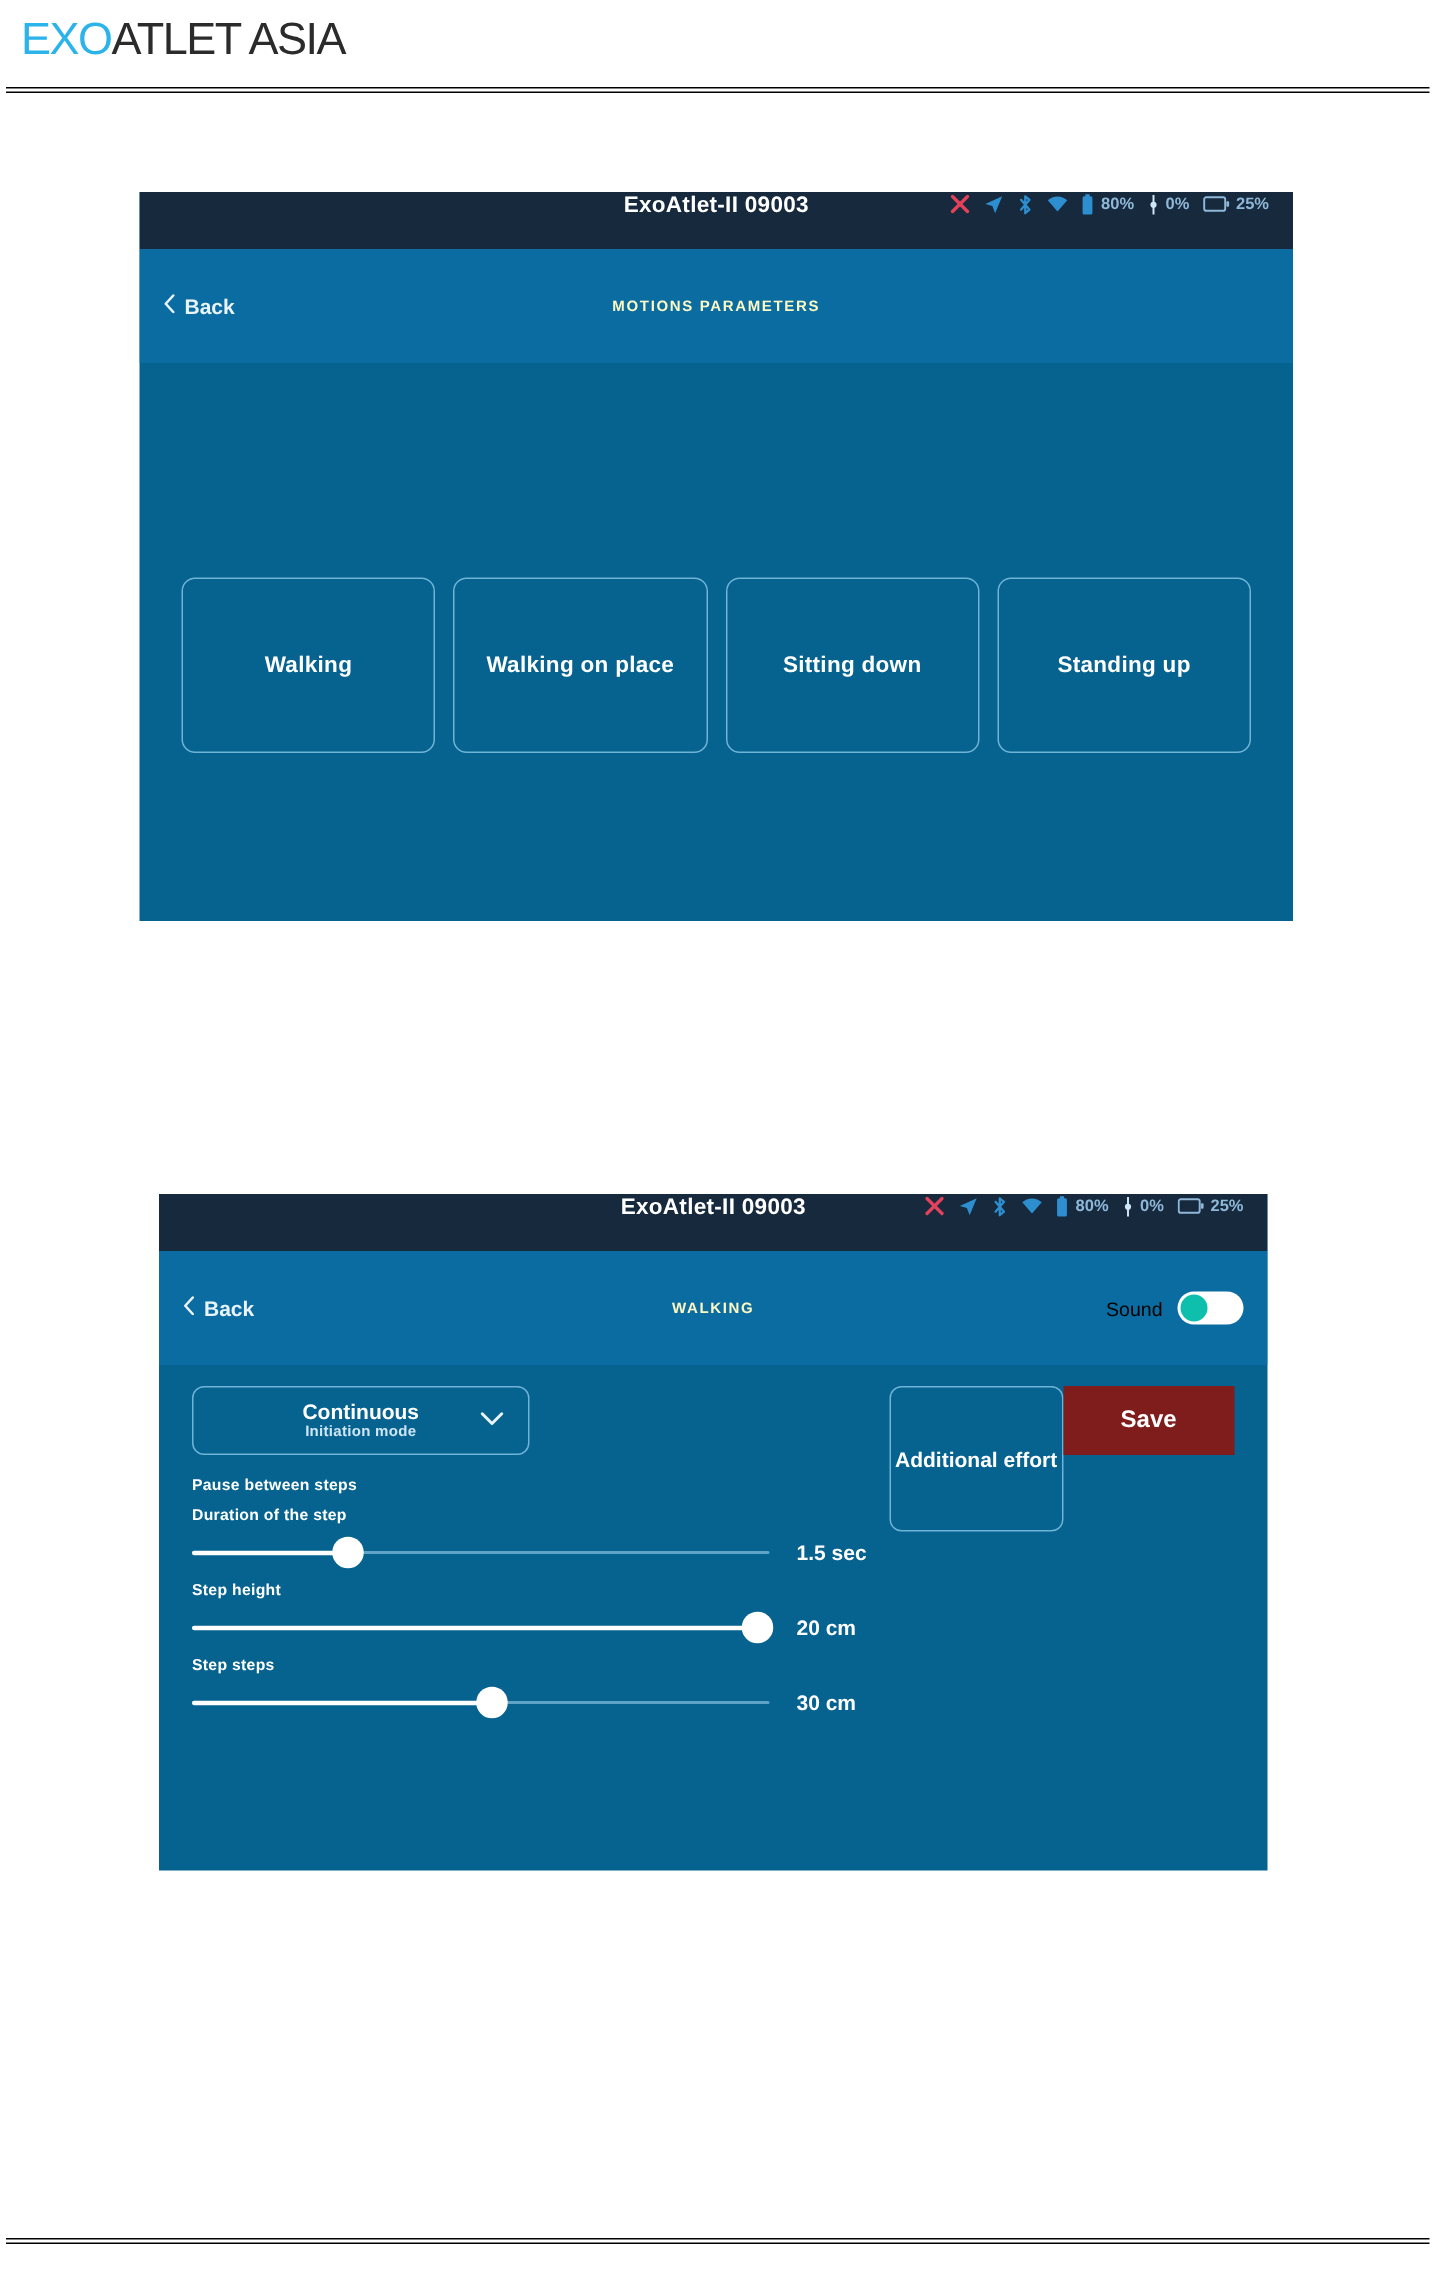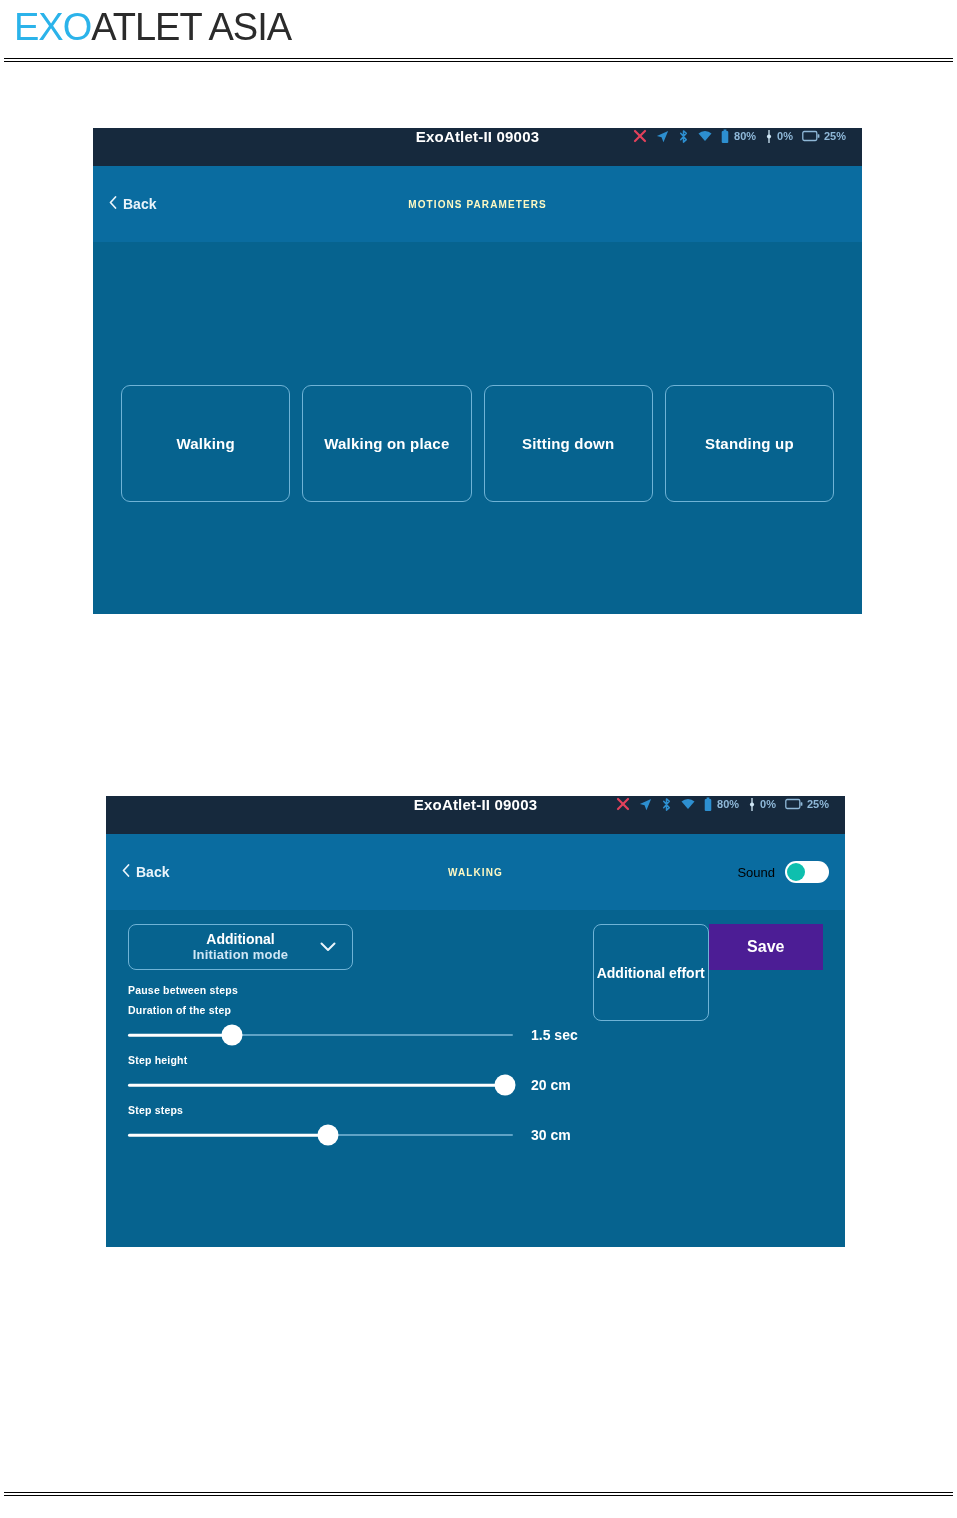--- a/index.html
+++ b/index.html
@@ -19,21 +19,21 @@
   .doc-logo {
     position: absolute;
     left: 14px;
     top: 4px;
     height: 46px;
     display: flex;
     align-items: center;
   }
   .logo-text {
     font-family: "Liberation Sans", sans-serif;
-    font-size: 38px;
+    font-size: 30px;
     letter-spacing: -1px;
     font-weight: 400;
     line-height: 1;
     white-space: nowrap;
   }
   .logo-exo { color: #2bb3ea; }
   .logo-atlet { color: #2b2b2b; }
 
   .rule-top {
     position: absolute;
@@ -208,21 +208,21 @@
     margin-bottom: 14px;
   }
   .dropdown .dd-value {
     color: #ffffff;
     font-size: 14px;
     font-weight: 700;
     line-height: 1.05;
   }
   .dropdown .dd-label {
     color: #cfe6f5;
-    font-size: 13px;
+    font-size: 10px;
     font-weight: 700;
     letter-spacing: .2px;
     margin-top: 1px;
   }
   .dropdown .chev {
     position: absolute;
     right: 16px;
     top: 50%;
     transform: translateY(-50%);
   }
@@ -288,21 +288,21 @@
     align-items: center;
     justify-content: center;
     color: #ffffff;
     font-size: 14px;
     font-weight: 700;
     box-sizing: border-box;
   }
   .save-button {
     width: 100%;
     height: 46px;
-    background: #4c1d95;
+    background: #7f1d1d;
     display: flex;
     align-items: center;
     justify-content: center;
     color: #ffffff;
     font-size: 16px;
     font-weight: 700;
     margin-bottom: 14px;
     box-sizing: border-box;
   }
 </style>
@@ -456,21 +456,21 @@
           <span class="knob"></span>
         </span>
     </div>
   </div>
 
   <div class="walk-body">
 
     <div class="walk-left">
 
       <div class="dropdown">
-        <span class="dd-value">Additional</span>
+        <span class="dd-value">Continuous</span>
         <span class="dd-label">Initiation mode</span>
         <span class="chev">
           <svg width="16" height="10" viewBox="0 0 16 10">
               <path d="M1.5 1.5 L8 8 L14.5 1.5" fill="none" stroke="#eaf4fb" stroke-width="2" stroke-linecap="round" stroke-linejoin="round"></path>
             </svg>
         </span>
       </div>
 
       <div class="slider-group">
         <div class="slider-label">Pause between steps</div>

